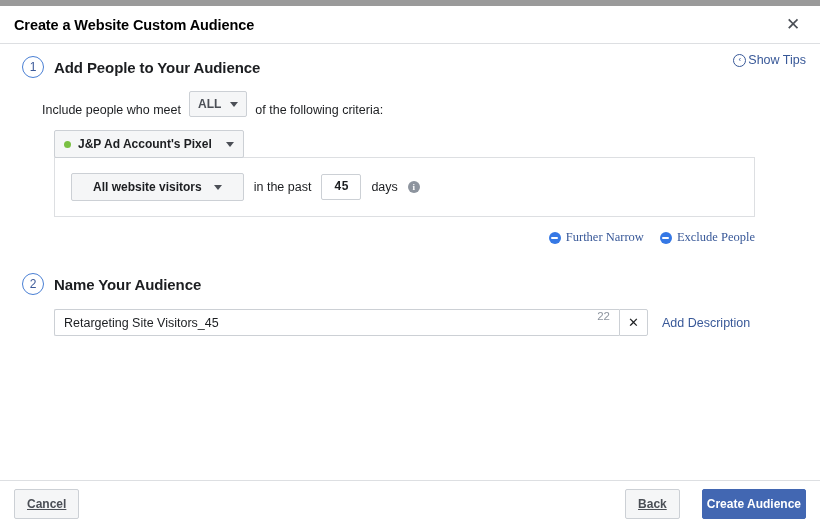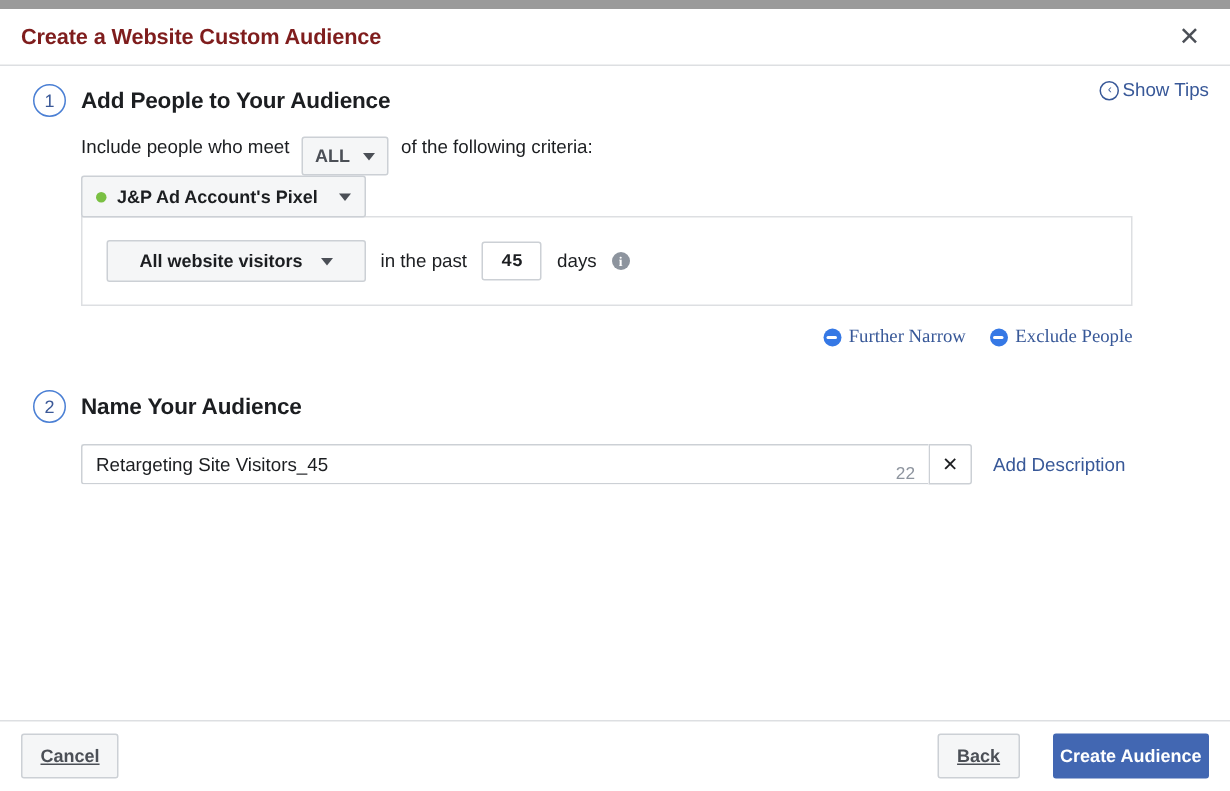--- a/index.html
+++ b/index.html
@@ -41,21 +41,21 @@
     height: 38px;
     display: flex;
     align-items: center;
     padding: 0 14px 0 14px;
     border-bottom: 1px solid #dddfe2;
     background: #ffffff;
   }
   .dialog-title {
     font-size: 14.5px;
     font-weight: bold;
-    color: #7f1d1d;
+    color: #000000;
     letter-spacing: -0.1px;
     flex: 1 1 auto;
   }
   .close-btn {
     width: 26px;
     height: 26px;
     display: flex;
     align-items: center;
     justify-content: center;
     cursor: pointer;
@@ -129,23 +129,23 @@
     font-size: 15px;
     font-weight: bold;
     color: #1c1e21;
     letter-spacing: -0.1px;
   }
 
   .step1 { padding-top: 12px; }
 
   .criteria-line {
     display: flex;
-    align-items: flex-start;
+    align-items: flex-end;
     gap: 8px;
-    padding-left: 54px;
+    padding-left: 42px;
     margin-top: 13px;
     font-size: 12.5px;
     color: #1c1e21;
   }
 
   
   .fb-select {
     display: inline-flex;
     align-items: center;
     gap: 9px;
@@ -166,20 +166,21 @@
     height: 0;
     border-left: 4px solid transparent;
     border-right: 4px solid transparent;
     border-top: 5px solid #4b4f56;
     flex: 0 0 auto;
   }
 
   
   .pixel-row {
     padding-left: 54px;
+    margin-top: 13px;
   }
   .pixel-select {
     padding: 5px 9px;
     gap: 14px;
   }
   .pixel-label-wrap {
     display: inline-flex;
     align-items: center;
     gap: 7px;
   }
@@ -303,21 +304,21 @@
     width: 594px;
     height: 27px;
   }
   .name-input-wrap {
     flex: 1 1 auto;
     border: 1px solid #ccd0d5;
     border-right: none;
     border-radius: 2px 0 0 2px;
     background: #ffffff;
     display: flex;
-    align-items: flex-end;
+    align-items: flex-start;
     padding: 0 9px;
     position: relative;
   }
   .name-input {
     flex: 1 1 auto;
     border: none;
     outline: none;
     font-size: 12.5px;
     color: #1c1e21;
     font-family: "Liberation Sans", sans-serif;

